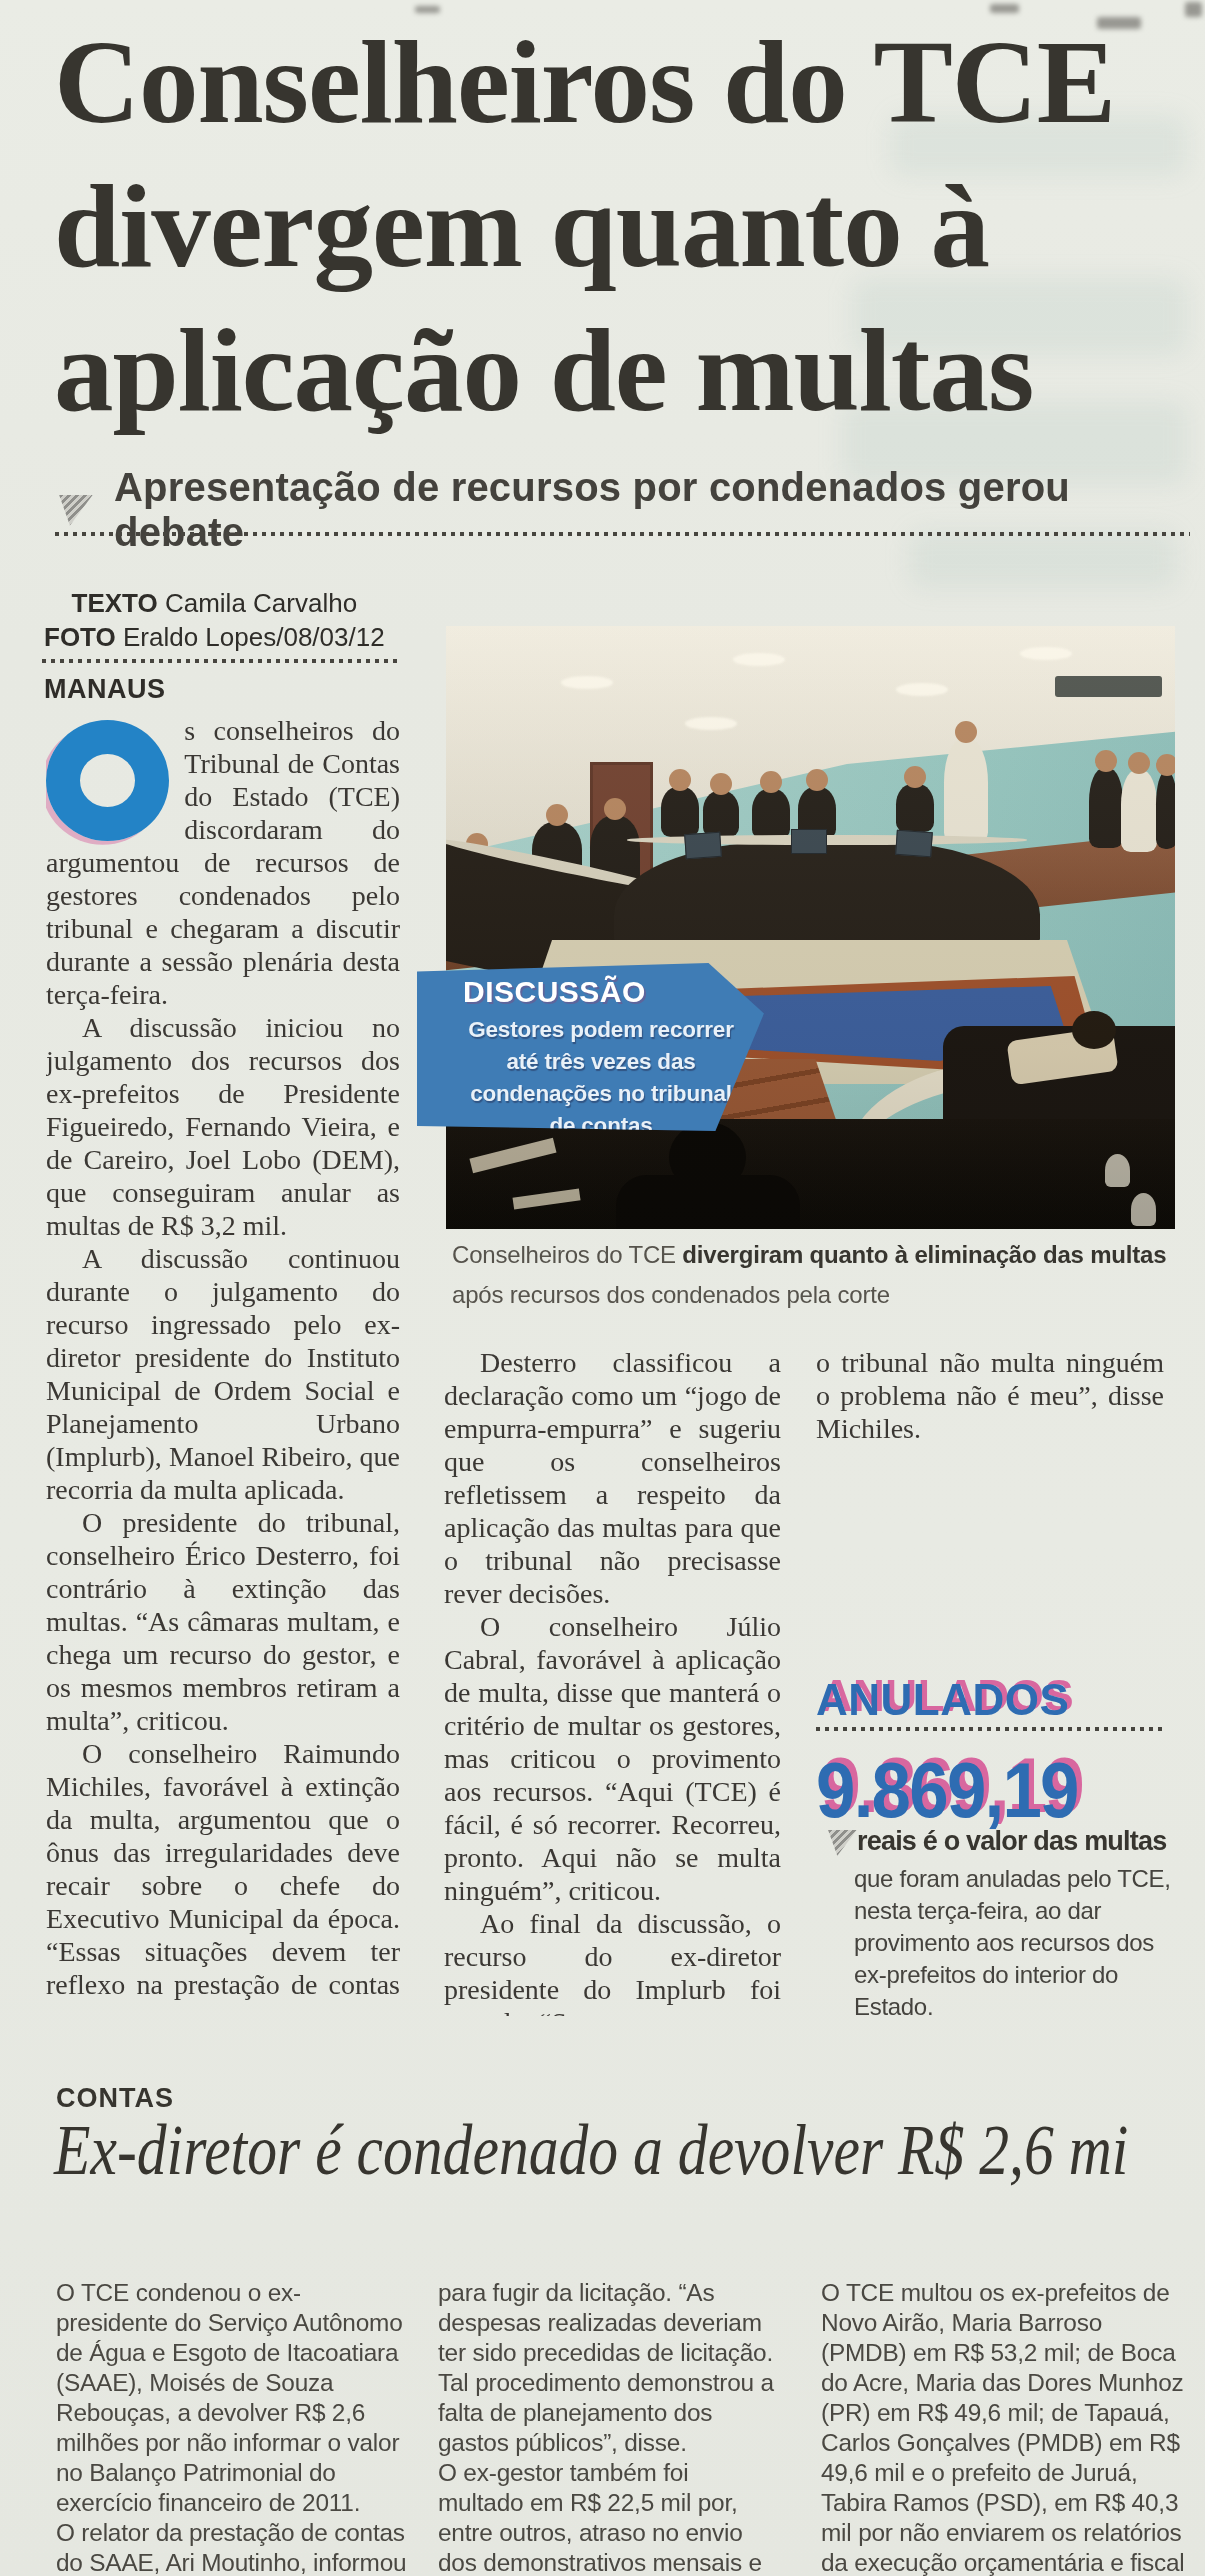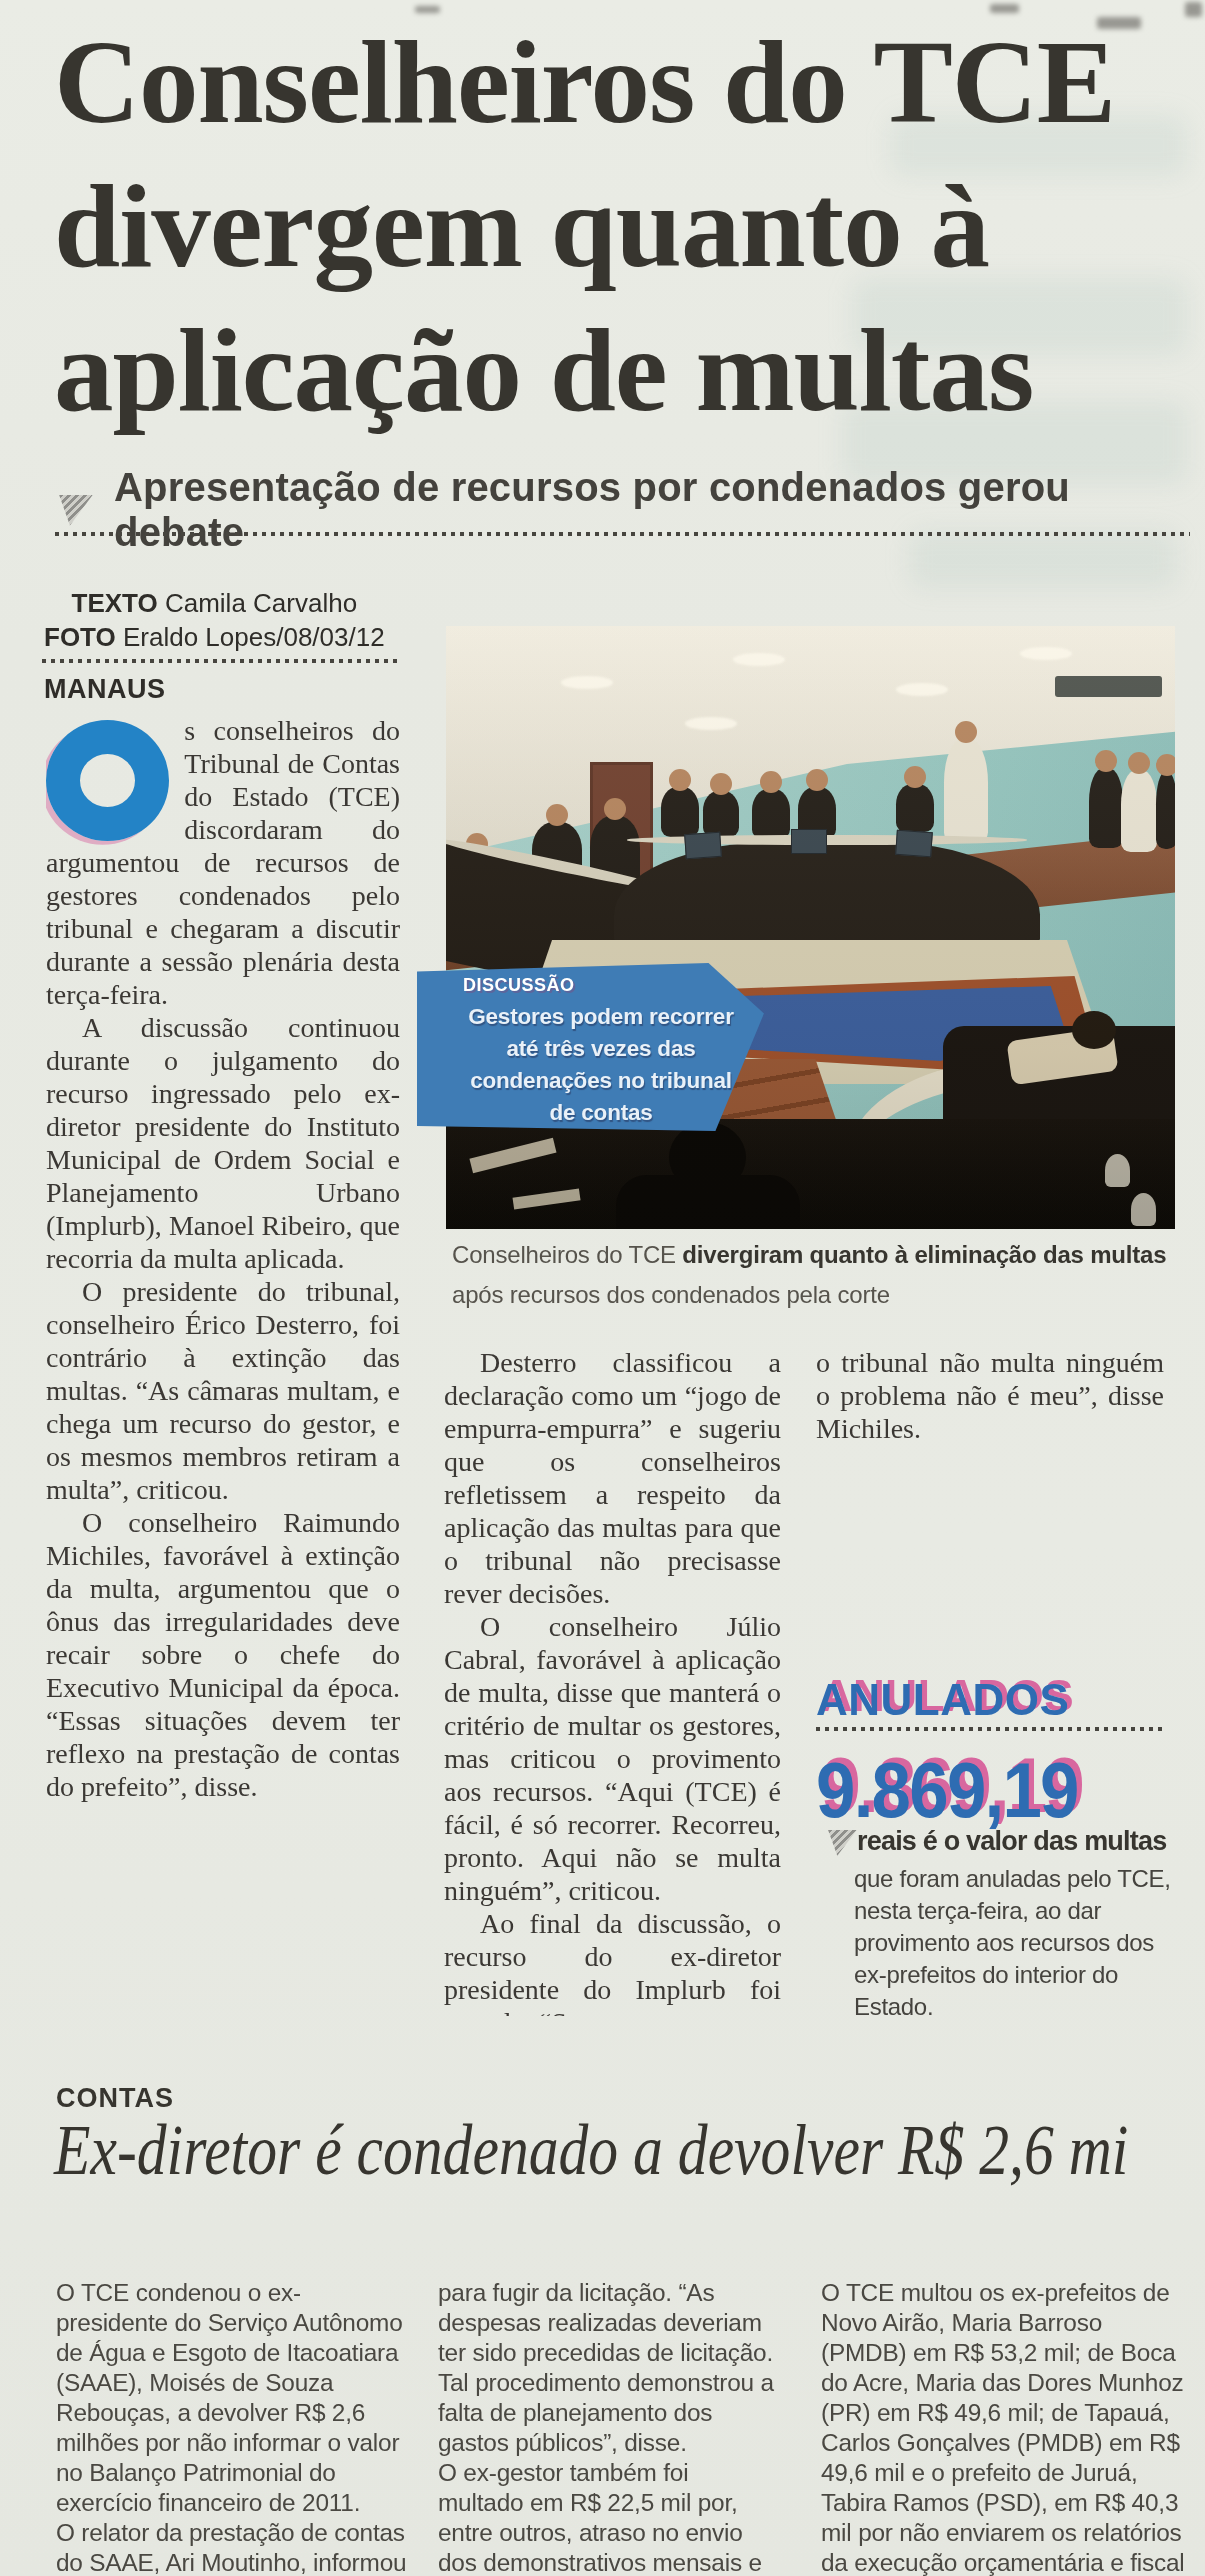--- a/index.html
+++ b/index.html
@@ -97,21 +97,21 @@
     border-radius:31px 31px 0 0;}
   .ph-paper{position:absolute;background:#cfc7ae;opacity:.9;}
   .ph-glass{position:absolute;width:25px;height:33px;background:#ddd8c8;opacity:.85;
     border-radius:50% 50% 5.7px 5.7px;}
   .ph-tint{position:absolute;inset:0;
     background:linear-gradient(rgba(236,228,204,.07),rgba(26,22,12,.05) 70%,rgba(10,8,5,.14));}
   .ph-banner{position:absolute;left:-29px;top:337px;width:347px;height:168px;background:#3f7cb5;
     clip-path:polygon(0 5%,84% 0,100% 30%,86% 100%,0 97%);
     box-shadow:1.9px 2.9px 0 rgba(60,40,90,.25);}
   .ph-banner-inner{position:absolute;left:46px;top:11.5px;width:276px;}
-  .ph-banner-title{font-size:18px;font-weight:800;color:#ffffff;letter-spacing:0.5px;
+  .ph-banner-title{font-size:30px;font-weight:800;color:#ffffff;letter-spacing:0.5px;
     text-shadow:1.9px 1.9px 0 rgba(150,60,110,.35);margin-bottom:5.7px;}
   .ph-banner-text{font-size:22.5px;line-height:32px;font-weight:700;color:#e9f1f8;
     letter-spacing:-0.2px;text-shadow:1px 1.9px 1px rgba(30,35,70,.45);text-align:center;}
 
   
   .caption{position:absolute;left:452px;top:1235px;width:745px;font-size:24px;line-height:40px;
     color:#56534c;letter-spacing:-0.2px;}
   .caption b{color:#37352f;font-weight:800;}
 
   
@@ -169,20 +169,21 @@
     <div><b>TEXTO</b> <span>Camila Carvalho</span></div>
     <div><b>FOTO</b> <span>Eraldo Lopes/08/03/12</span></div>
   </div>
   <div class="rule" style="left:42px;top:659px;width:356px;"></div>
   <div class="dateline">MANAUS</div>
 
   <div class="bodycol col-left">
     <p>
       <span class="dropcap"><span class="sr">O</span></span><span>s conselheiros do Tribunal de Contas do Estado (TCE) discordaram do argumentou de recursos de gestores condenados pelo tribunal e chegaram a discutir durante a sessão plenária desta terça-feira.</span>
     </p>
+    <p class="ind">A discussão iniciou no julgamento dos recursos dos ex-prefeitos de Presidente Figueiredo, Fernando Vieira, e de Careiro, Joel Lobo (DEM), que conseguiram anular as multas de R$ 3,2 mil.</p>
     <p class="ind">A discussão continuou durante o julgamento do recurso ingressado pelo ex-diretor presidente do Instituto Municipal de Ordem Social e Planejamento Urbano (Implurb), Manoel Ribeiro, que recorria da multa aplicada.</p>
     <p class="ind">O presidente do tribunal, conselheiro Érico Desterro, foi contrário à extinção das multas. “As câmaras multam, e chega um recurso do gestor, e os mesmos membros retiram a multa”, criticou.</p>
     <p class="ind">O conselheiro Raimundo Michiles, favorável à extinção da multa, argumentou que o ônus das irregularidades deve recair sobre o chefe do Executivo Municipal da época. “Essas situações devem ter reflexo na prestação de contas do prefeito”, disse.</p>
   </div>
 
   <div class="photo">
     <div class="scene">
       <div class="ph-wall"></div>
       <div class="ph-ceiling"></div>
       <div class="ph-light" style="left:115px;top:50px;"></div>

